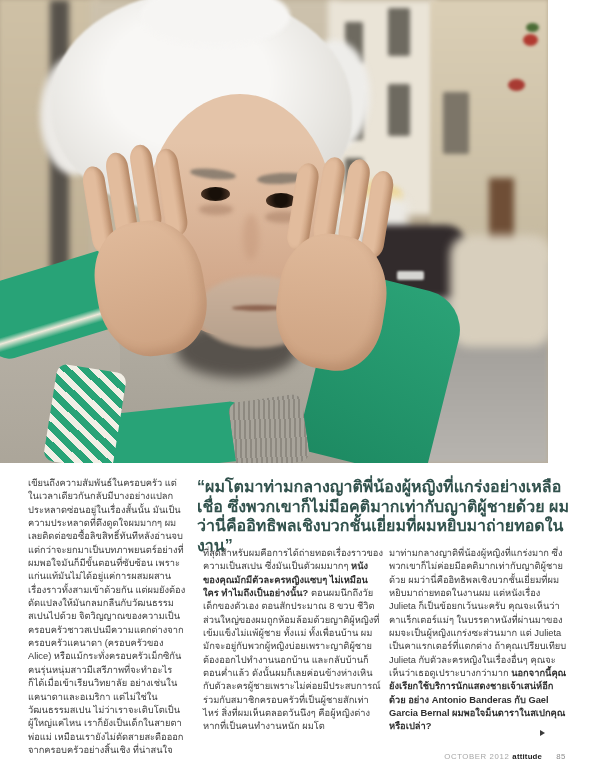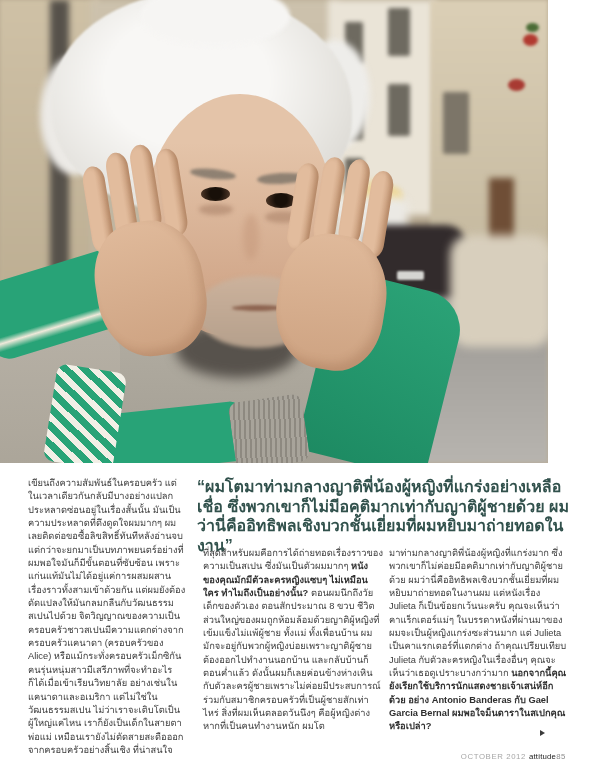--- a/index.html
+++ b/index.html
@@ -93,22 +93,22 @@
   .col-1 { left:28px;  top:477px; width:158px; }
   .col-2 { left:203px; top:547px; width:180px; }
   .col-3 { left:389px; top:547px; width:180px; }
   .q-bold { font-weight:bold; color:#2f2f2f; }
   .pull-quote { position:absolute; left:197px; top:477px; width:376px;
                 font-size:16px; line-height:19.5px; font-weight:bold; color:#31514c; }
   .continuation { position:absolute; left:540px; top:730px; width:0; height:0;
                   border-left:5px solid #3b3b3b; border-top:3.5px solid transparent; border-bottom:3.5px solid transparent; }
 
   .footer { position:absolute; right:34px; top:752px; font-size:7.8px; color:#a6a6a6; letter-spacing:.6px; }
-  .footer .mag { color:#1c1c1c; font-weight:normal; letter-spacing:.2px; margin-left:3px; }
-  .footer .pageno { color:#8d8d8d; }
+  .footer .mag { color:#1c1c1c; font-weight:bold; letter-spacing:.2px; margin-left:3px; }
+  .footer .pageno { color:#8d8d8d; margin-left:14px; }
 </style>
 </head>
 <body>
 
 <div class="page">
 
   <div class="photo">
     <div class="bg-wall"></div>
     <div class="bg-mid"></div>
     <div class="bg-pillar"></div>

